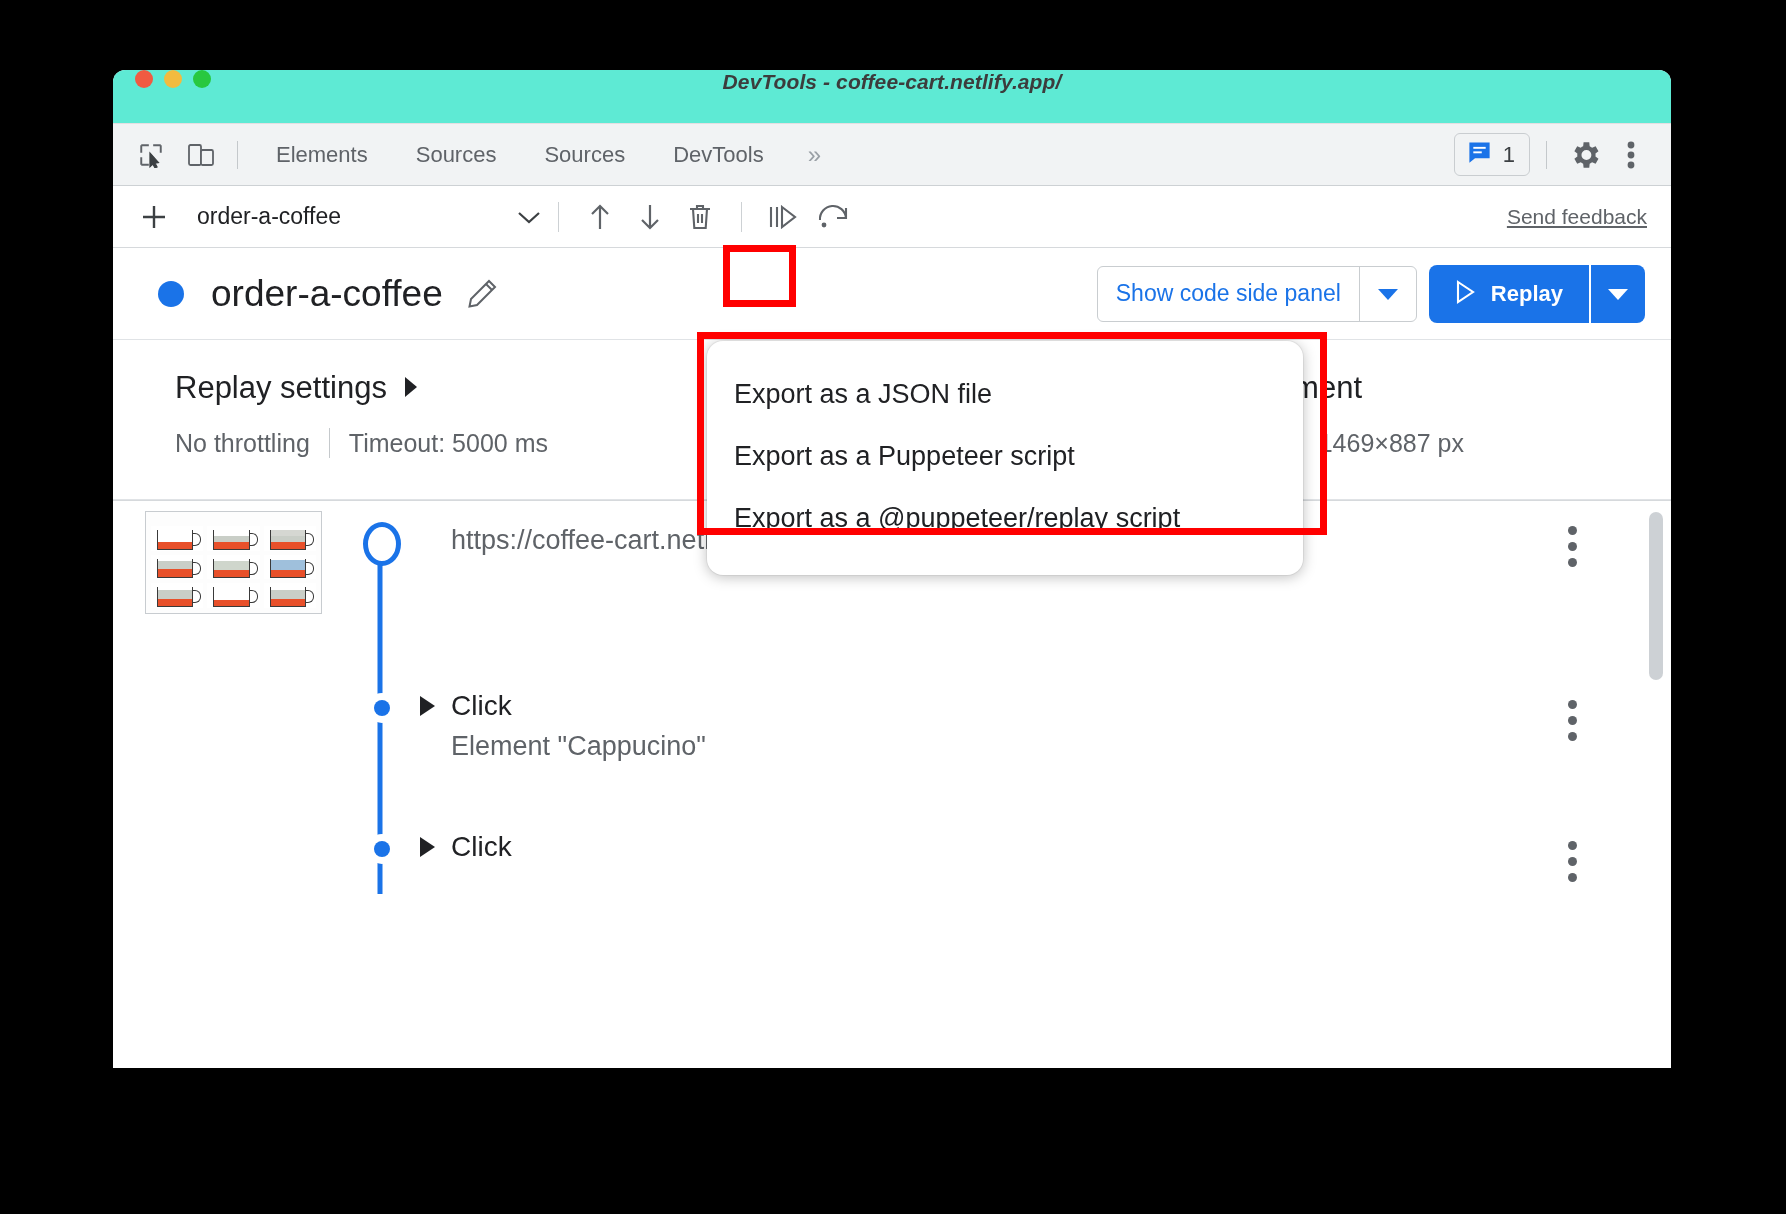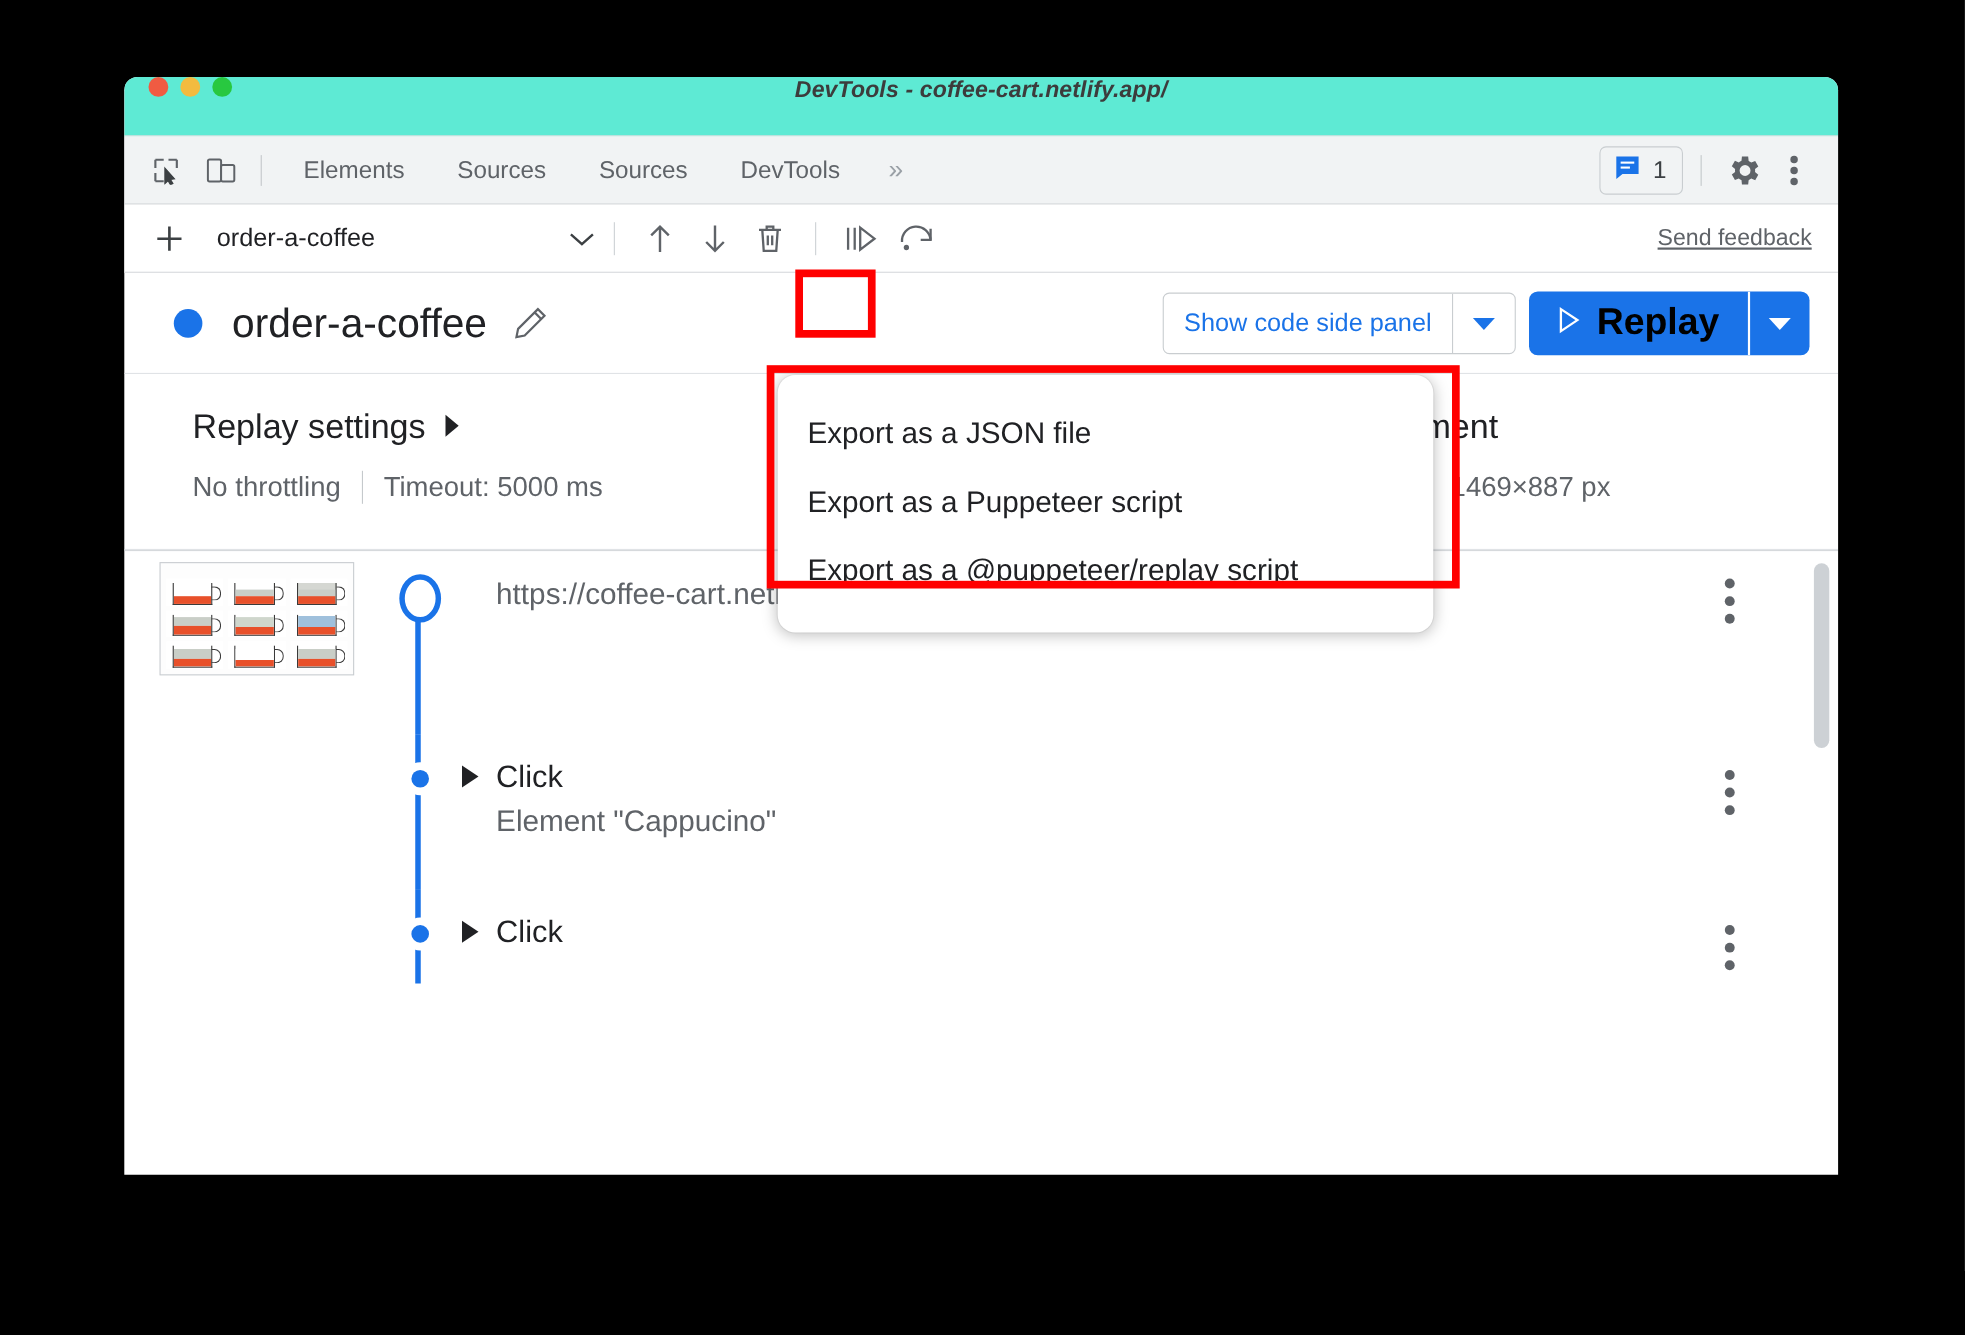--- a/index.html
+++ b/index.html
@@ -216,21 +216,21 @@
     height: 58px;
     overflow: hidden;
   }
   .replay-main {
     display: flex; align-items: center; gap: 14px;
     padding: 0 26px 0 24px;
     height: 100%;
     cursor: pointer;
   }
   .replay-label {
-    font-size: 34px; font-weight: bold; color: #000000;
+    font-size: 22px; font-weight: bold; color: #ffffff;
     white-space: nowrap;
   }
   .replay-split { width: 2px; height: 100%; background: #fff; }
   .replay-arrow {
     width: 54px; height: 100%;
     display: flex; align-items: center; justify-content: center;
     cursor: pointer;
   }
 
   

